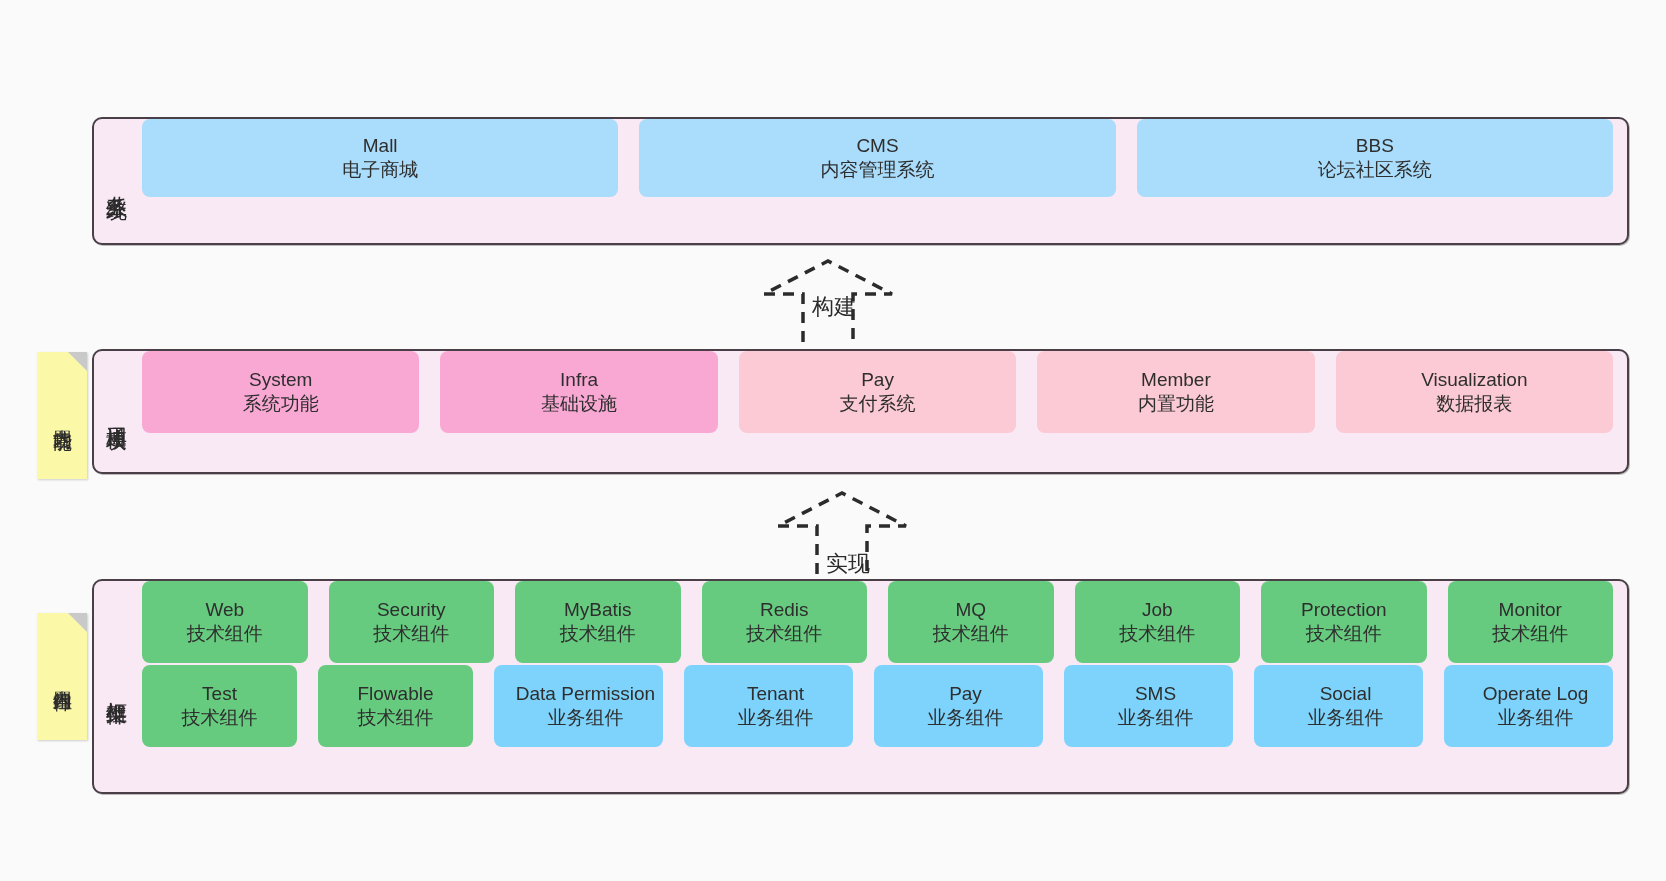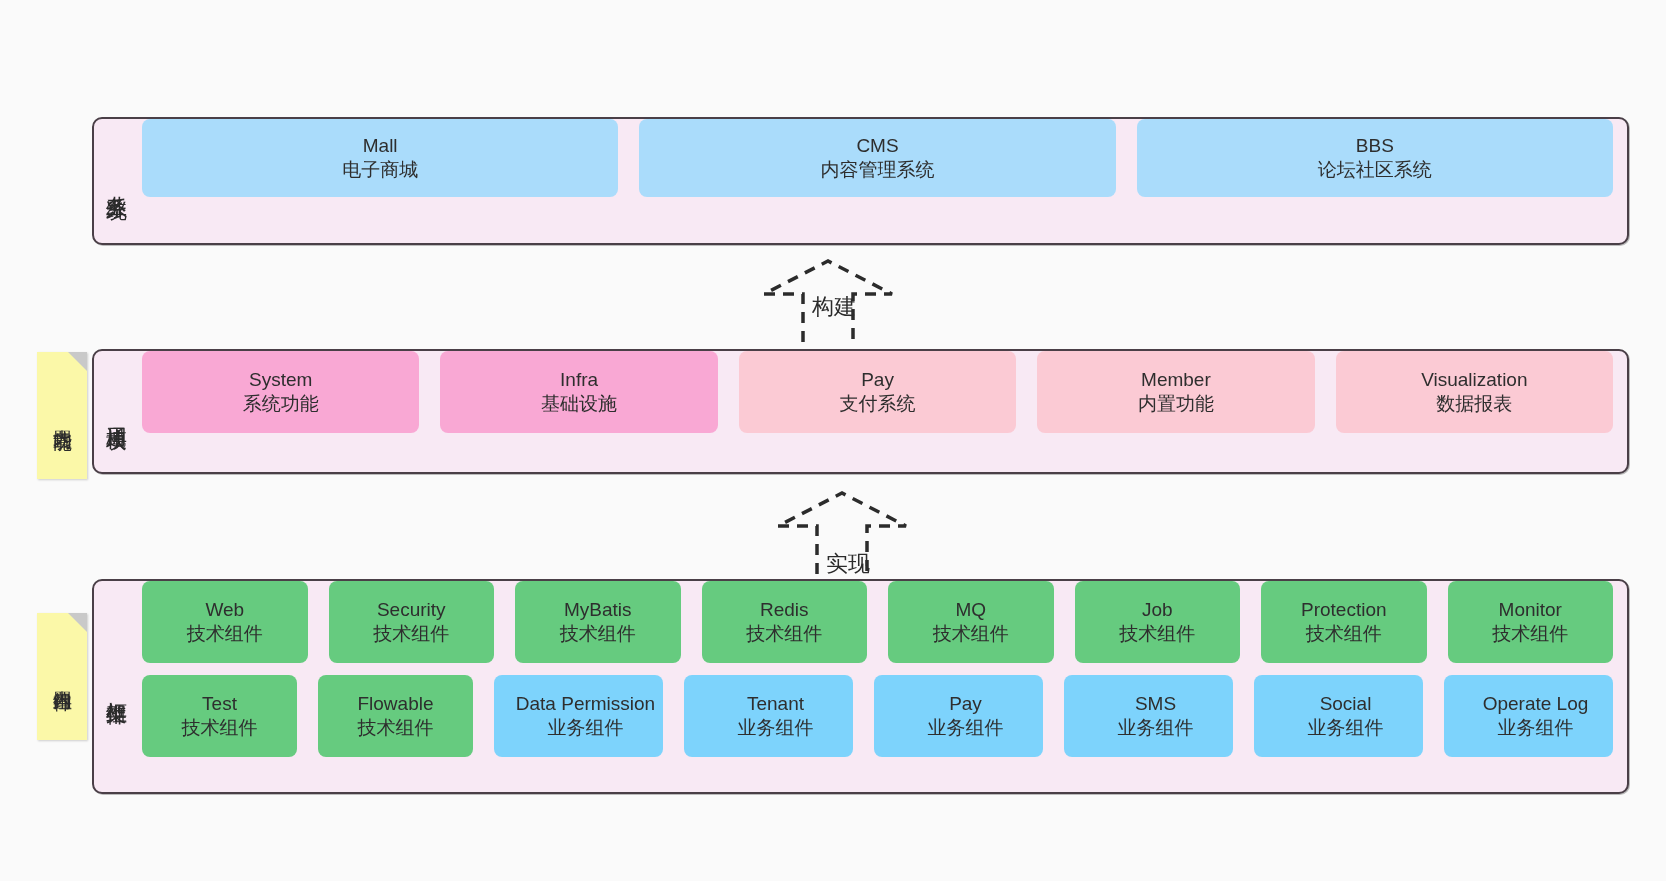--- a/index.html
+++ b/index.html
@@ -61,21 +61,21 @@
   .row {
     display: flex;
     width: 100%;
     gap: 21px;
   }
 
   .rows {
     display: flex;
     flex-direction: column;
     width: 100%;
-    gap: 12px;
+    gap: 2px;
   }
 
   
   .node {
     box-sizing: border-box;
     flex: 1 1 0;
     min-width: 0;
     border-radius: 8px;
     display: flex;
     flex-direction: column;

